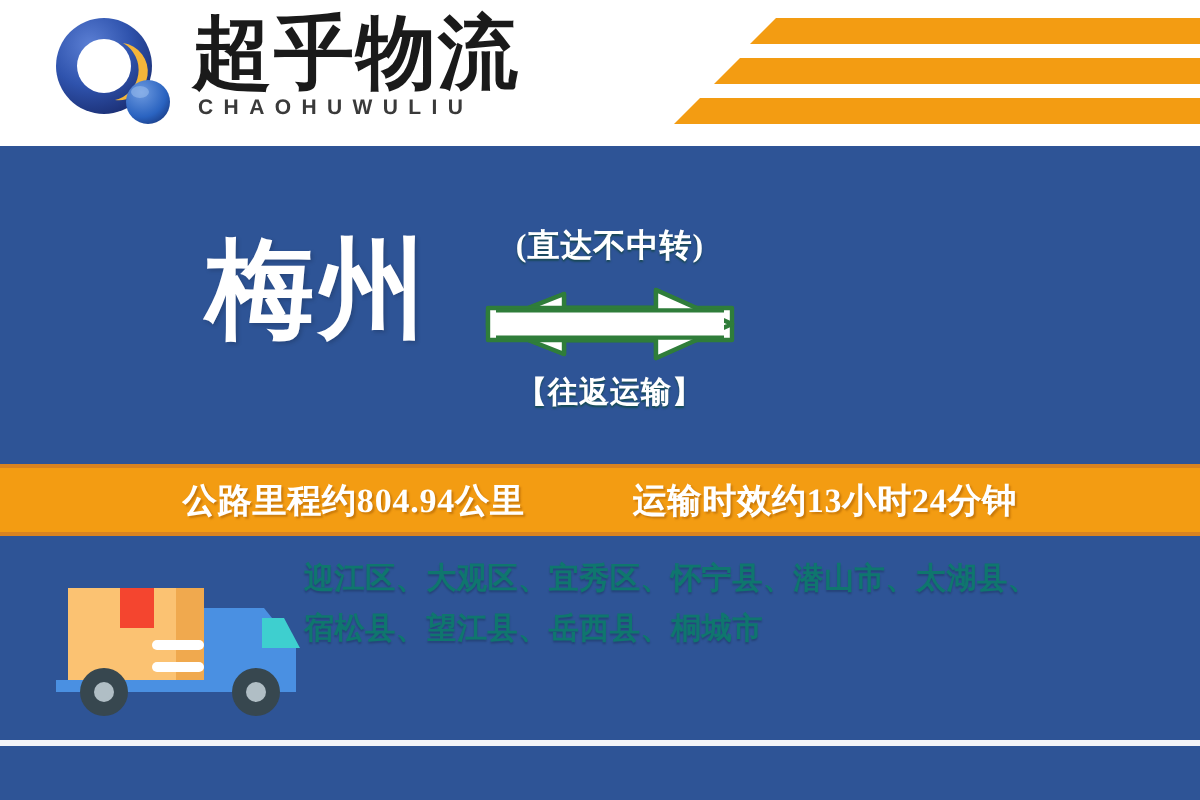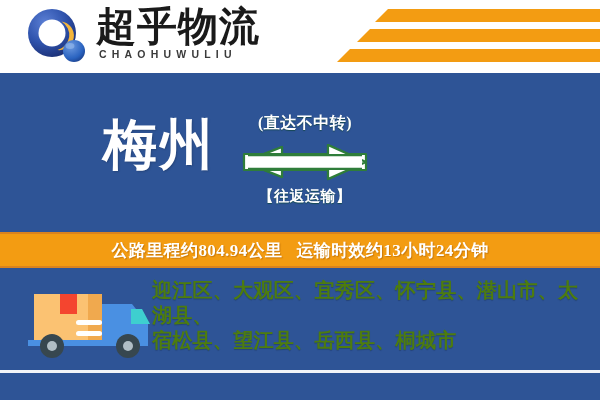--- a/index.html
+++ b/index.html
@@ -101,21 +101,21 @@
     text-shadow:0 1px 1px rgba(0,70,30,.55);
   }
 
   
   .info-bar {
     position:absolute; left:0; top:232px;
     width:600px; height:36px;
     background:#f39c12;
     border-top:2px solid #d9831f;
     border-bottom:2px solid #d9831f;
-    display:flex; align-items:center; justify-content:center;
+    display:flex; align-items:center; justify-content:center;gap:20px;
   }
   .info-text {
     font-family:"Liberation Serif", serif;
     font-size:17px; font-weight:bold;
     color:#ffffff;
     letter-spacing:.4px;
     white-space:nowrap;
     text-shadow:1px 1px 1px rgba(150,80,0,.45);
   }
   .info-gap { display:inline-block; width:14px; }
@@ -132,22 +132,22 @@
     background:#f2f4f8;
   }
   .truck {
     position:absolute; left:20px; top:276px;
     width:132px; height:88px;
   }
   .areas {
     position:absolute; left:152px; top:278px;
     width:436px;
     font-family:"Liberation Serif", serif;
-    font-size:20px; font-weight:bold;
-    color:#4d7c0f;
+    font-size:15px; font-weight:bold;
+    color:#0f766e;
     line-height:25px;
     letter-spacing:.3px;
     text-shadow:0 1px 1px rgba(0,0,0,.2);
   }
 </style>
 </head>
 <body>
 
 <div id="banner">
 

